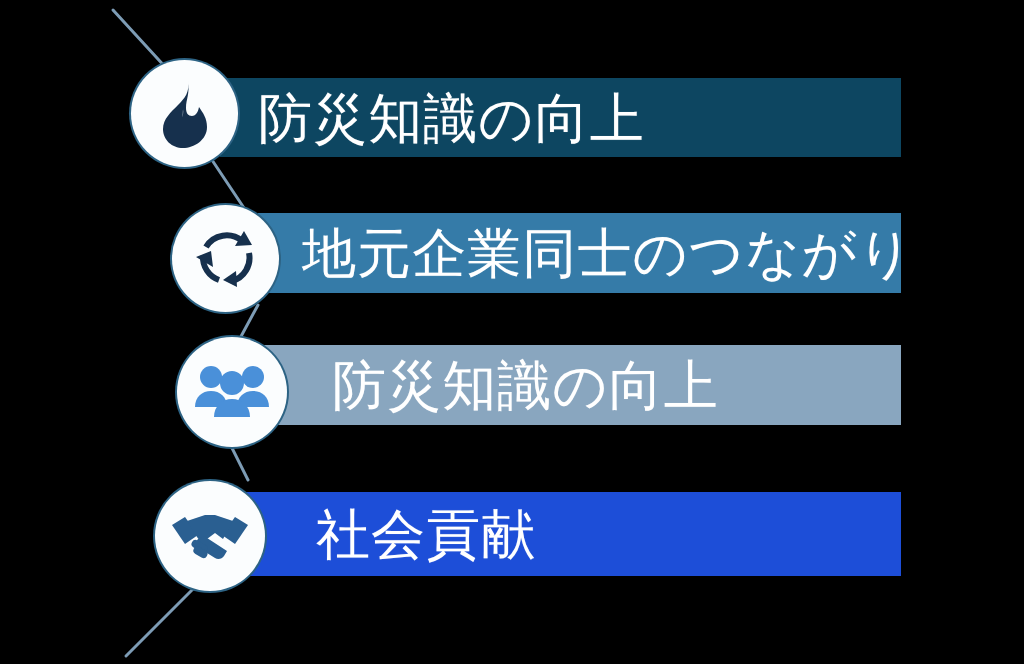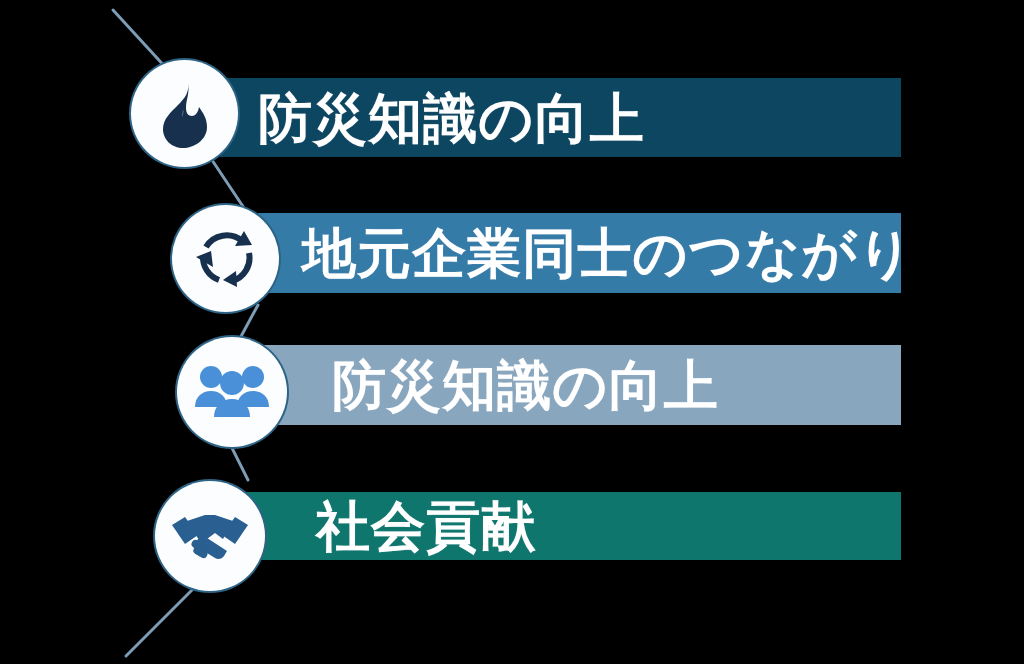--- a/index.html
+++ b/index.html
@@ -7,42 +7,42 @@
        font-family:"Liberation Sans","DejaVu Sans",sans-serif;}
   #stage{position:relative;width:1024px;height:664px;background:#000;}
 
   #connector{position:absolute;left:0;top:0;width:1024px;height:664px;
              pointer-events:none;z-index:1;}
 
   .row{position:absolute;z-index:2;}
 
   .bar{position:absolute;display:flex;align-items:center;}
   .bar-label{color:#ffffff;white-space:nowrap;
-             font-weight:700;letter-spacing:0.02em;
+             font-weight:400;letter-spacing:0.02em;
              text-shadow:0 0 1px rgba(255,255,255,0.35);}
 
   .node{position:absolute;border-radius:50%;background:#fbfdfe;
         box-shadow:0 0 0 2px #2d6384;
         display:flex;align-items:center;justify-content:center;z-index:3;}
   .node svg{display:block;}
 
   
   #bar-1{left:220px;  top:78px;  width:681px; height:79px;  background:#0d4661;}
   #bar-1 .bar-label{margin-left:38px;font-size:54px;line-height:54px;}
   #node-1{left:131px; top:60px;  width:107px; height:107px;}
 
   #bar-2{left:258px;  top:213px; width:643px; height:80px;  background:#357ba8;text-align:center;}
   #bar-2 .bar-label{margin-left:44px;font-size:54px;line-height:54px;}
   #node-2{left:172px; top:205px; width:107px; height:107px;}
 
   #bar-3{left:262px;  top:345px; width:639px; height:80px;  background:#89a6bf;}
   #bar-3 .bar-label{margin-left:70px;font-size:54px;line-height:54px;}
   #node-3{left:177px; top:337px; width:110px; height:110px;}
 
-  #bar-4{left:240px;  top:492px; width:661px; height:68px;  background:#0f766e;}
+  #bar-4{left:240px;  top:492px; width:661px; height:84px;  background:#1d4ed8;}
   #bar-4 .bar-label{margin-left:76px;font-size:54px;line-height:54px;}
   #node-4{left:155px; top:481px; width:110px; height:110px;}
 </style>
 </head>
 <body>
 
 <div id="stage">
 
   <svg id="connector" viewBox="0 0 1024 664" xmlns="http://www.w3.org/2000/svg">
     <g fill="none" stroke="#7d9cb5" stroke-width="3" stroke-linecap="round">

